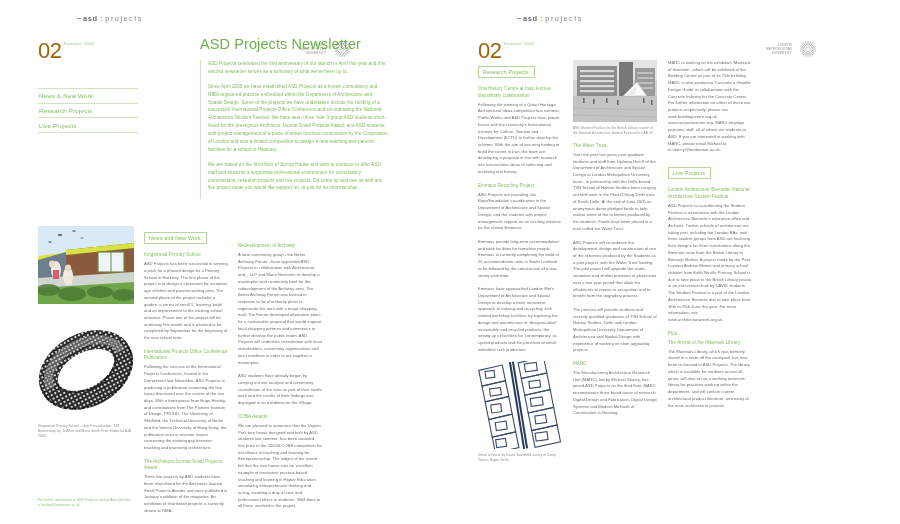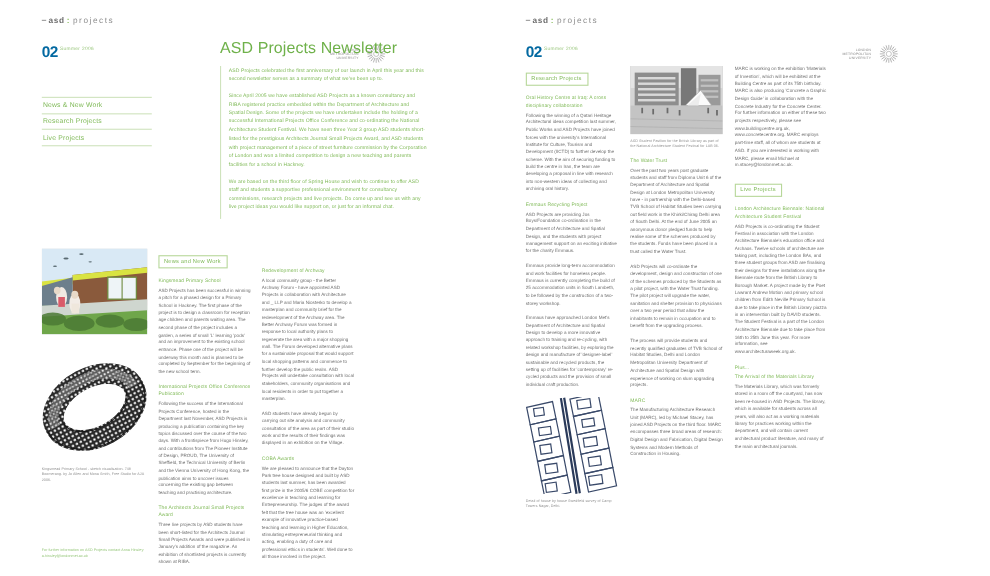--- a/index.html
+++ b/index.html
@@ -40,20 +40,21 @@
     height: 14px;
   }
   .wordmark {
     display: flex;
     align-items: center;
     gap: 1px;
     font-size: 7.5px;
     letter-spacing: 1.1px;
     color: #8d8d8d;
     font-family: "Liberation Sans", sans-serif;
+    margin-left: 39px;
   }
   .wordmark .dash {
     display: inline-block;
     width: 4px; height: 1px;
     background: #9a9a9a;
     margin-right: 1px;
   }
   .wordmark .asd {
     color: #6f6f6f;
     font-weight: bold;
@@ -70,23 +71,23 @@
     text-align: right;
   }
 
   
   .issue-row {
     position: relative;
     margin-top: 12px;
     height: 34px;
   }
   .issue-num {
-    font-size: 14px;
-    color: #0369a1;
-    font-weight: bold;
+    font-size: 22px;
+    color: #a16207;
+    font-weight: normal;
     letter-spacing: -0.5px;
     line-height: 1;
     display: inline-block;
     vertical-align: top;
   }
   .issue-date {
     display: inline-block;
     font-size: 4.4px;
     color: #9bc77e;
     letter-spacing: 0.3px;

